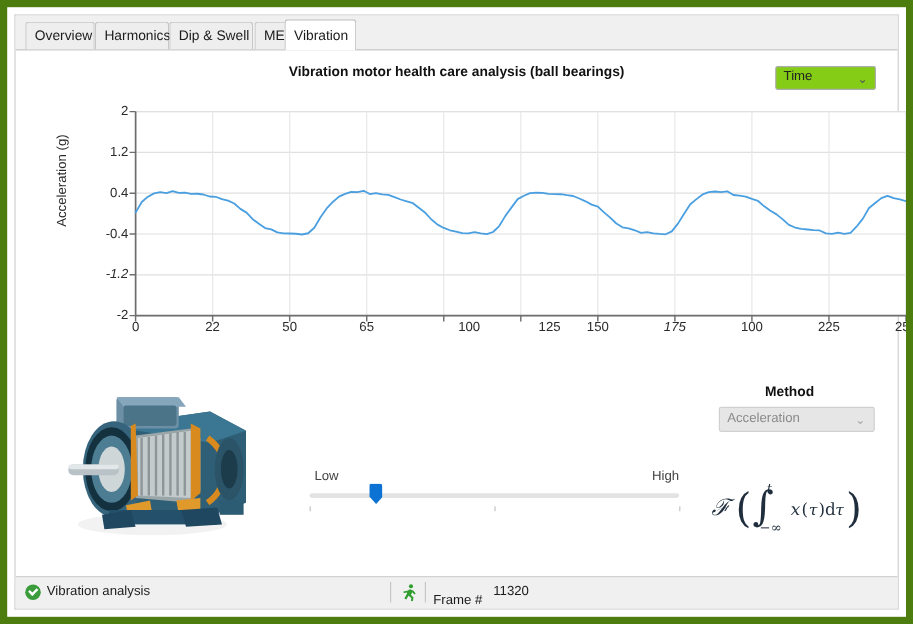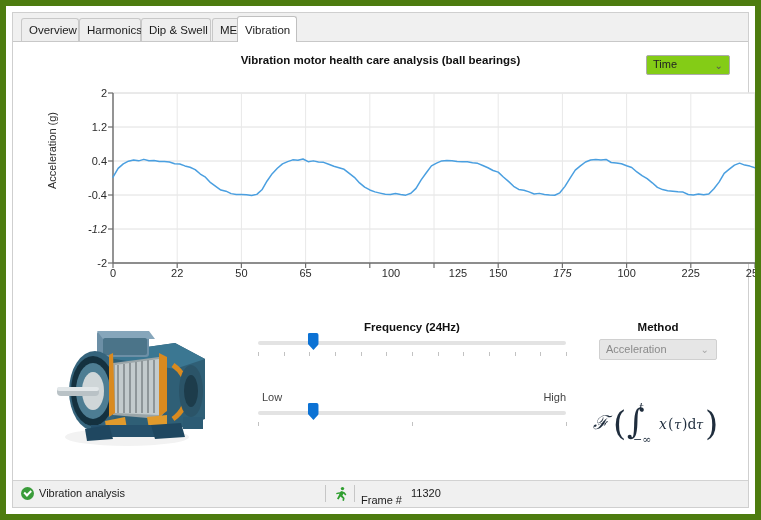--- a/index.html
+++ b/index.html
@@ -145,21 +145,21 @@
   .slider-ticks i {
     position: absolute; top: 0;
     width: 1px; height: 4px; background: #c2c2c2;
   }
   .method-label {
     position: absolute; left: 0; right: 0; top: 0;
     text-align: center; font-size: 11.5px; font-weight: bold; color: #111111;
   }
   .method-select {
     position: absolute; left: 0; top: 18px;
-    width: 118px; height: 21px; box-sizing: border-box;
+    width: 130px; height: 21px; box-sizing: border-box;
     background: #e6e6e6; border: 1px solid #d0d0d0; border-radius: 2px;
     font-size: 11px; color: #8a8a8a; padding: 3px 0 0 6px;
     cursor: default;
   }
   .method-select .chev { position: absolute; right: 7px; top: 4px; color: #a8a8a8; font-size: 10px; }
   .formula {
     position: absolute;
     font-family: "DejaVu Serif", serif;
     color: #1f2d3d;
   }
@@ -308,40 +308,20 @@
       <path d="M92 92 L112 90 L112 102 L94 104 Z" fill="#e09a2c"></path>
       <path d="M118 40 Q132 50 132 66 Q132 84 118 94" stroke="#d98a1f" stroke-width="5" fill="none"></path>
       <ellipse cx="136" cy="66" rx="12" ry="26" fill="#2b5468"></ellipse>
       <ellipse cx="136" cy="66" rx="7" ry="16" fill="#1d3c4b"></ellipse>
       <rect x="36" y="100" width="90" height="12" fill="#25506b"></rect>
       <path d="M30 104 L54 100 L58 114 L32 116 Z" fill="#1f4760"></path>
       <path d="M96 100 L126 98 L130 112 L100 114 Z" fill="#1f4760"></path>
       <rect x="128" y="92" width="20" height="12" fill="#2c5b74"></rect>
     </svg>
 
-    <div class="slider-block" style="left:245px;top:8px;width:308px;height:40px;">
-      <div class="slider-caption">Frequency (24Hz)</div>
-      <div class="slider-track"></div>
-      <div class="slider-thumb" id="freq-thumb" style="left: 18%;"></div>
-      <div class="slider-ticks" id="freq-ticks">
-            <i style="left: 0%;"></i>
-            <i style="left: 8.33333%;"></i>
-            <i style="left: 16.6667%;"></i>
-            <i style="left: 25%;"></i>
-            <i style="left: 33.3333%;"></i>
-            <i style="left: 41.6667%;"></i>
-            <i style="left: 50%;"></i>
-            <i style="left: 58.3333%;"></i>
-            <i style="left: 66.6667%;"></i>
-            <i style="left: 75%;"></i>
-            <i style="left: 83.3333%;"></i>
-            <i style="left: 91.6667%;"></i>
-            <i style="left: 100%;"></i>
-          </div>
-    </div>
 
     <div class="slider-block" style="left:245px;top:78px;width:308px;height:40px;">
       <div class="slider-end-label" style="left:4px;">Low</div>
       <div class="slider-end-label" style="right:0;">High</div>
       <div class="slider-track"></div>
       <div class="slider-thumb" id="acc-thumb" style="left: 18%;"></div>
       <div class="slider-ticks" id="acc-ticks">
             <i style="left: 0%;"></i>
             <i style="left: 50%;"></i>
             <i style="left: 100%;"></i>

